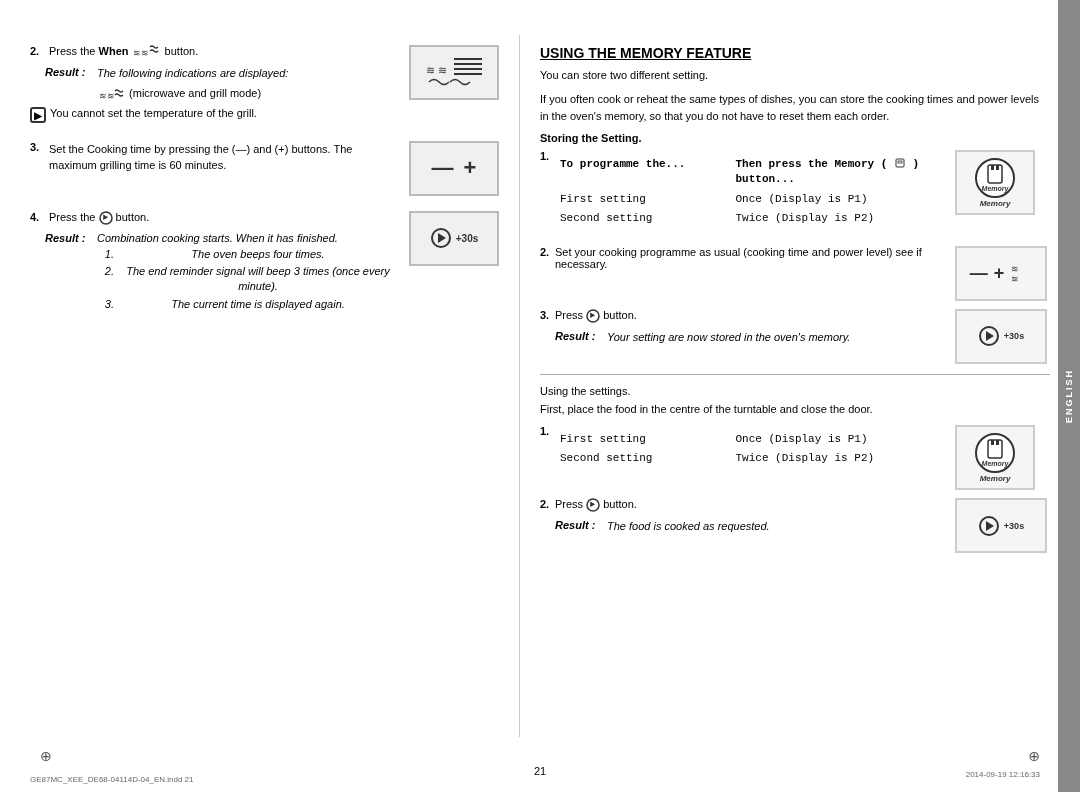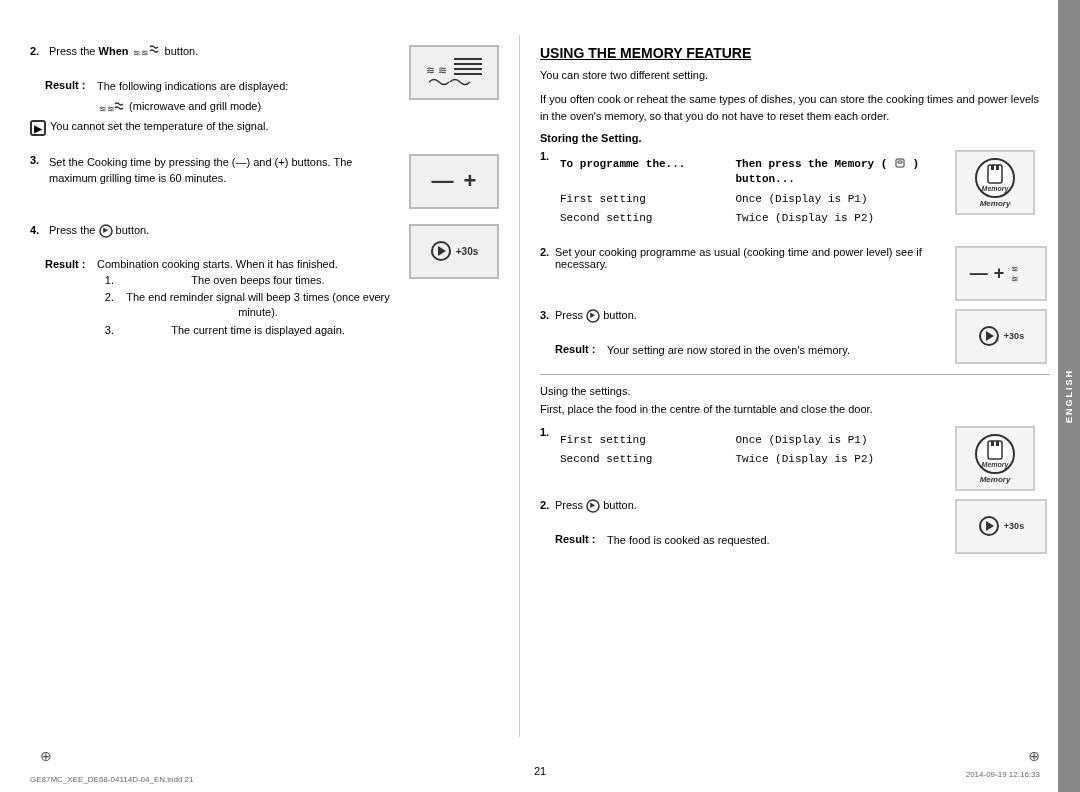--- a/index.html
+++ b/index.html
@@ -113,22 +113,23 @@
       font-weight: bold;
       margin-right: 4px;
       min-width: 15px;
     }
 
     
     .result-line {
       display: flex;
       align-items: flex-start;
       margin-left: 15px;
-      margin-top: 20px;
+      margin-top: 7px;
       margin-bottom: 6px;
+      font-style: italic;
     }
 
     .result-label {
       font-weight: bold;
       min-width: 52px;
       font-size: 11px;
     }
 
     .result-text {
       flex: 1;
@@ -405,21 +406,21 @@
               <text x="1" y="10" font-size="9" fill="#333">≋</text>
               <text x="9" y="10" font-size="9" fill="#333">≋</text>
               <path d="M17 2 Q19 0 21 2 Q23 4 25 2" stroke="#333" stroke-width="1.2" fill="none"></path>
               <path d="M17 6 Q19 4 21 6 Q23 8 25 6" stroke="#333" stroke-width="1.2" fill="none"></path>
             </svg>
             <span>(microwave and grill mode)</span>
           </div>
 
           <div style="display:flex; align-items:flex-start; margin-bottom:8px; margin-left:0px;">
             <span class="warning-icon">▶</span>
-            <span>You cannot set the temperature of the signal.</span>
+            <span>You cannot set the temperature of the grill.</span>
           </div>
         </div>
       </div>
 
       <div class="left-section-block clearfix">
         <div class="plus-minus-box">
           <span class="minus-btn">—</span>
           <span class="plus-btn">+</span>
         </div>
         <div class="step">

